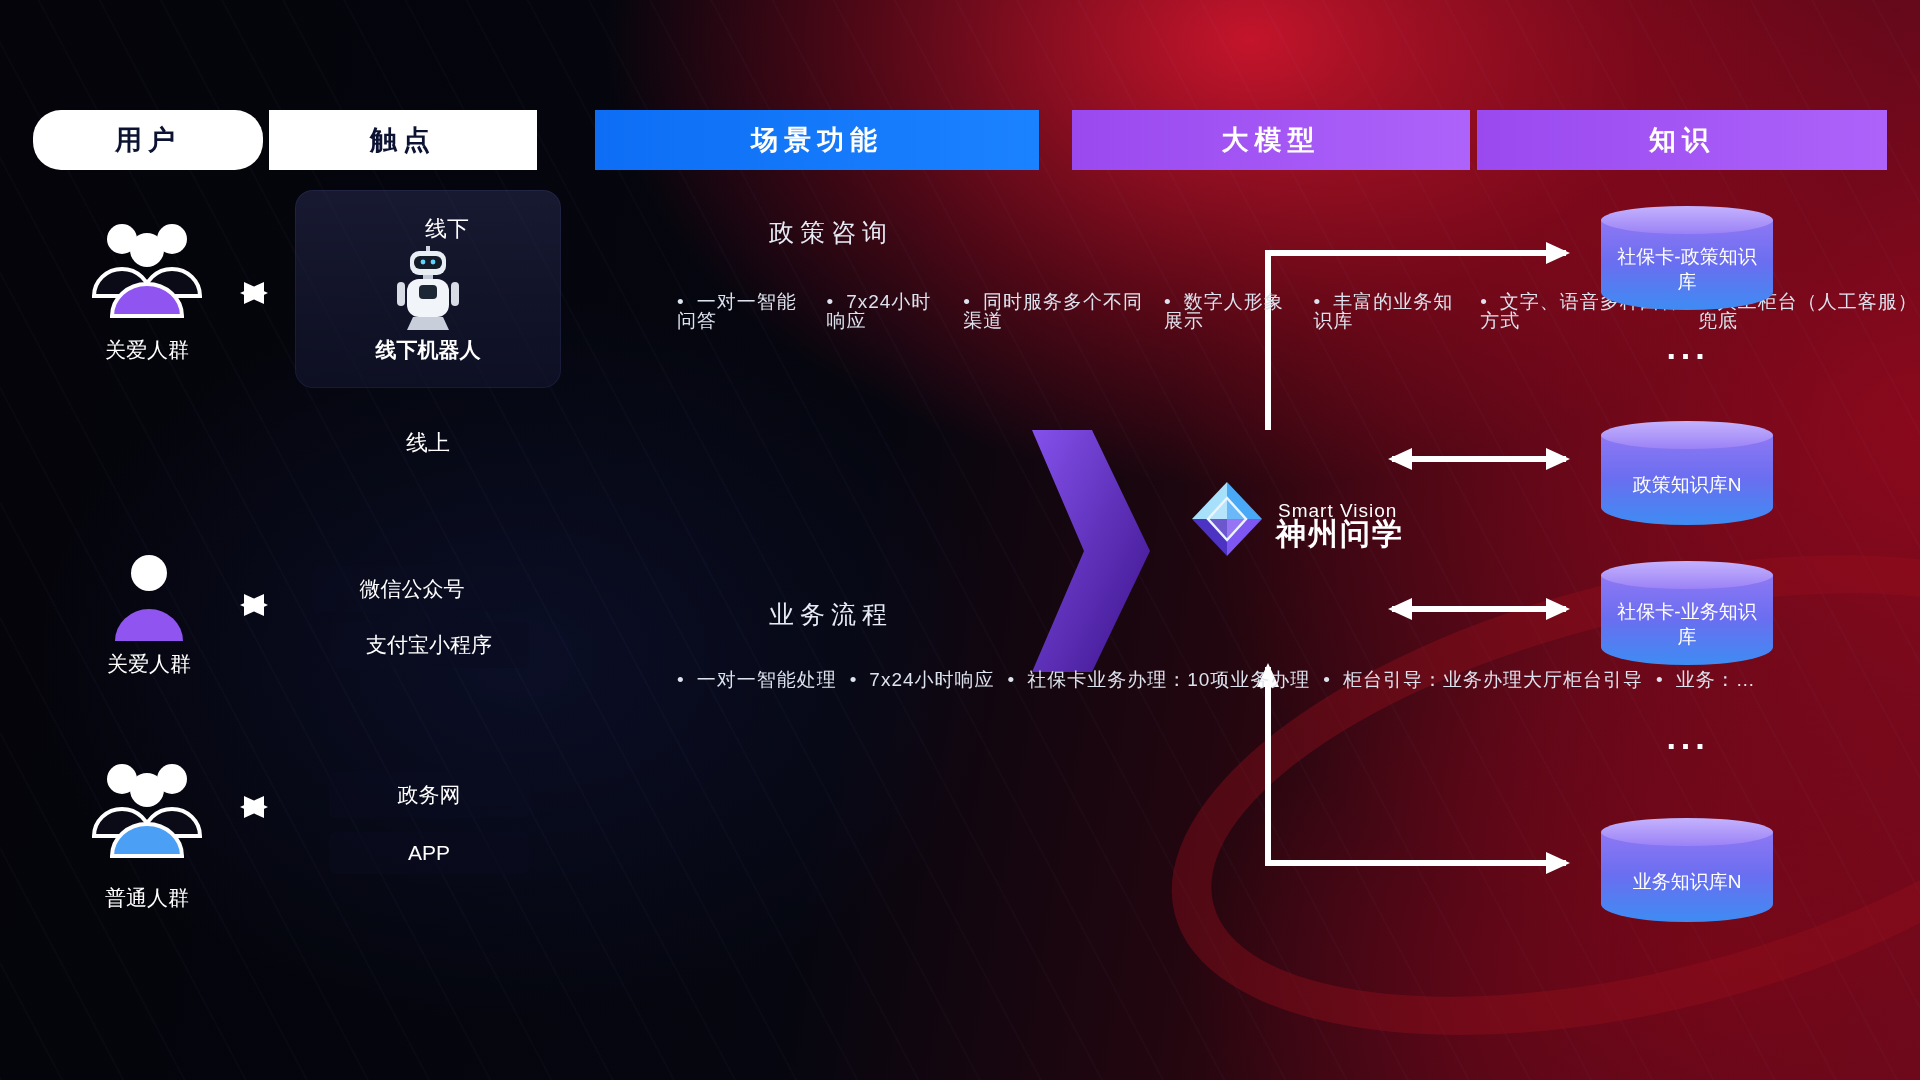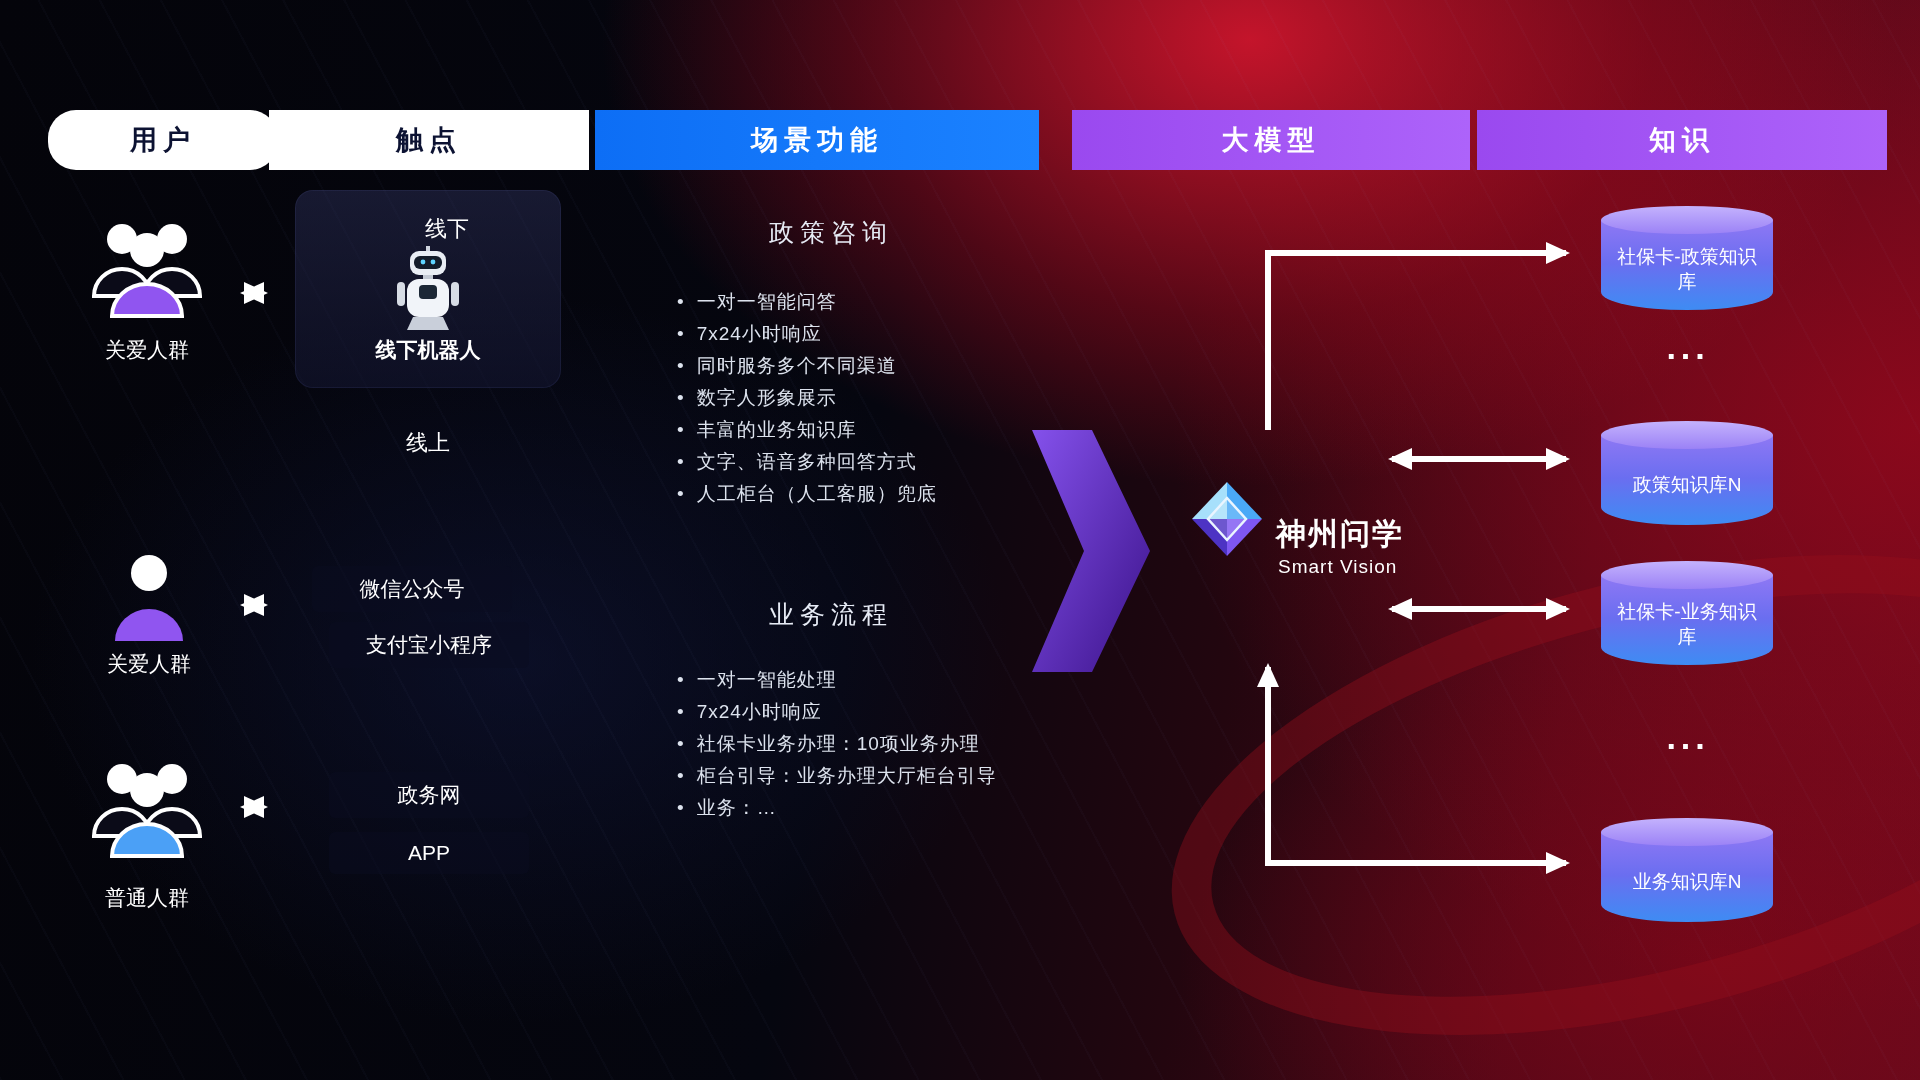--- a/index.html
+++ b/index.html
@@ -44,21 +44,21 @@
   .tp-sub   { position:absolute; z-index:6; width:266px; text-align:center; color:#fff; font-size:21px; }
   .tp-item  {
     position:absolute; z-index:6; width:200px; text-align:center; padding:9px 0;
     color:#fff; font-size:21px; background:rgba(10,12,32,0.50); border-radius:6px;
   }
 
   .sec-title {
     position:absolute; z-index:6; width:400px; text-align:center;
     color:#e6ebf5; font-size:25px; letter-spacing:6px;
   }
-  .bullet-list { position:absolute; z-index:6; display:flex; flex-direction:column; gap:13px; }
+  .bullet-list { position:absolute; z-index:6; display:flex; flex-direction:row; gap:13px; }
   .bullet { color:#dde3ee; font-size:19px; line-height:1; letter-spacing:1px; }
   .bullet::before { content:"•"; margin-right:12px; color:#dde3ee; }
 
   .brand-name { position:absolute; z-index:7; color:#fff; font-size:30px; font-weight:bold; letter-spacing:2px; }
   .brand-sub  { position:absolute; z-index:7; color:#fff; font-size:19px; letter-spacing:1px; }
 
   .cylinder { position:absolute; z-index:6; width:199px; height:104px; }
   .cyl-top {
     position:absolute; top:0; left:0; width:172px; height:28px; border-radius:50%; z-index:2;
     background:linear-gradient(180deg,#c4b2fd,#9b82f6);
@@ -76,22 +76,22 @@
   svg.overlay { position:absolute; left:0; top:0; z-index:5; pointer-events:none; }
 </style>
 </head>
 <body>
 
 <div class="stage">
 
   <div class="streaks"></div>
   <div class="swoosh" style="left:1160px; top:580px; width:980px; height:430px; transform:rotate(-14deg);"></div>
 
-  <div class="col-header white" style="left:48px;   width:230px;border-radius:28px;">用户</div>
-  <div class="col-header white" style="left:269px;  width:320px;">触点</div>
+  <div class="col-header white" style="left:33px;   width:230px;border-radius:28px;">用户</div>
+  <div class="col-header white" style="left:269px;  width:268px;">触点</div>
   <div class="col-header blue" style="left:595px;  width:444px;">场景功能</div>
   <div class="col-header purple" style="left:1072px; width:398px;">大模型</div>
   <div class="col-header purple" style="left:1477px; width:410px;">知识</div>
 
   <svg class="abs-svg" style="left:82px; top:212px;" width="130" height="108" viewBox="0 0 130 108">
     <circle cx="40" cy="27" r="15" fill="#fff"></circle>
     <path d="M12,84 a28,27 0 0 1 56,0 z" fill="#0b0b18" stroke="#fff" stroke-width="4"></path>
     <circle cx="90" cy="27" r="15" fill="#fff"></circle>
     <path d="M62,84 a28,27 0 0 1 56,0 z" fill="#0b0b18" stroke="#fff" stroke-width="4"></path>
     <circle cx="65" cy="38" r="17" fill="#fff"></circle>
@@ -171,21 +171,21 @@
   </svg>
 
   <svg class="abs-svg" style="left:1188px; top:480px; z-index:7;" width="78" height="78" viewBox="0 0 78 78">
     <polygon points="39,2 4,39 39,39" fill="#a7e0fb"></polygon>
     <polygon points="39,2 74,39 39,39" fill="#4aa9f7"></polygon>
     <polygon points="39,76 74,39 39,39" fill="#7e57f2"></polygon>
     <polygon points="39,76 4,39 39,39" fill="#4d33c4"></polygon>
     <polygon points="39,18 58,39 39,60 20,39" fill="rgba(255,255,255,0.18)" stroke="#eaf5ff" stroke-width="2.5"></polygon>
   </svg>
   <div class="brand-name" style="left:1276px; top:490px;margin-top:24px;">神州问学</div>
-  <div class="brand-sub" style="left:1278px; top:556px;">Smart Vision</div>
+  <div class="brand-sub" style="left:1278px; top:500px;">Smart Vision</div>
 
   <div class="cylinder" style="left:1601px; top:206px;">
     <div class="cyl-top"></div>
     <div class="cyl-body">
         <span>社保卡-政策知识库</span>
       </div>
   </div>
   <div class="dots" style="left:1638px; top:348px;">···</div>
   <div class="cylinder" style="left:1601px; top:421px;">
     <div class="cyl-top"></div>

